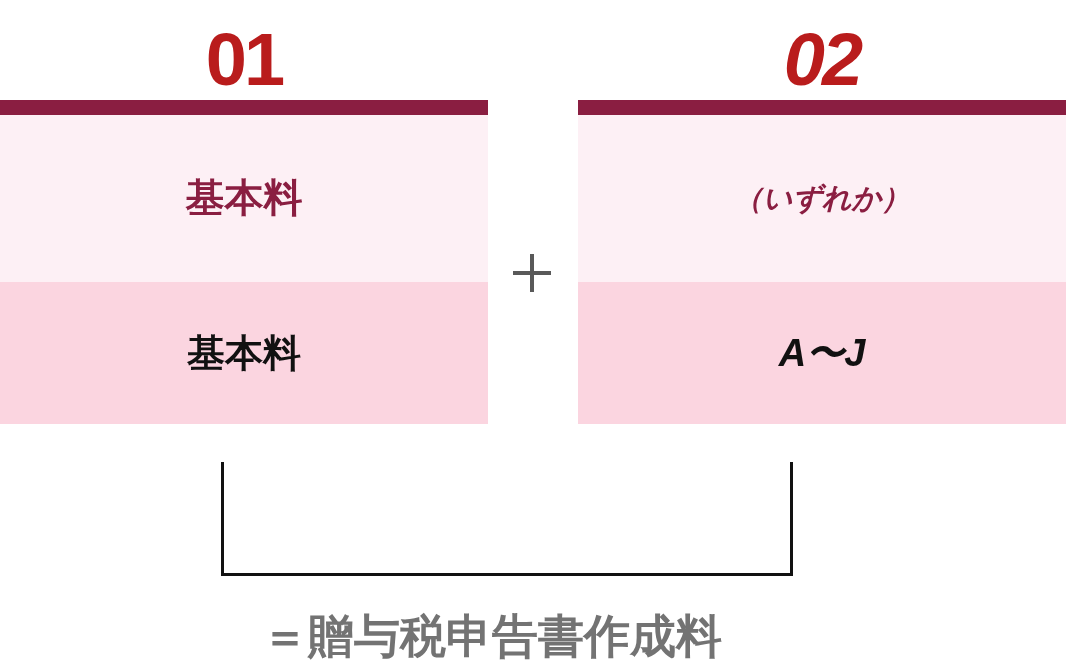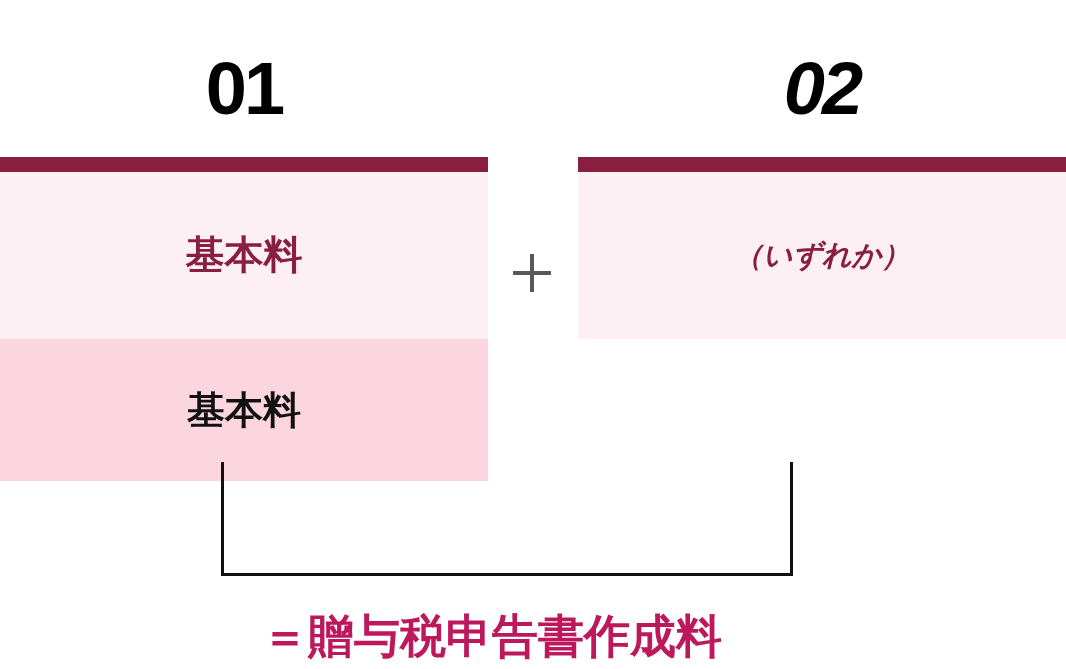--- a/index.html
+++ b/index.html
@@ -19,30 +19,30 @@
   
   .col {
     position: absolute;
     top: 0;
     width: 488px;
   }
   .col-1 { left: 0; }
   .col-2 { left: 578px; font-style: italic; }
 
   .col-number {
-    height: 157px;
+    height: 100px;
     display: flex;
     align-items: center;
     justify-content: center;
     padding-top: 20px;
     box-sizing: border-box;
     font-size: 74px;
     font-weight: bold;
     letter-spacing: -3px;
-    color: #000000;
+    color: #b91c1c;
     line-height: 1;
   }
   .col-bar {
     height: 15px;
     background: #8a1e41;
   }
   .col-light {
     height: 167px;
     background: #fdf0f5;
     display: flex;
@@ -105,21 +105,21 @@
     border-bottom: 3px solid #111111;
   }
 
   
   .result {
     position: absolute;
     left: 262px;
     top: 609px;
     font-size: 46px;
     font-weight: bold;
-    color: #be185d;
+    color: #737373;
     line-height: 1.2;
     white-space: nowrap;
   }
 </style>
 </head>
 <body>
 
 <div class="canvas">
 
   <div class="col col-1">
@@ -132,20 +132,23 @@
       <div>基本料</div>
     </div>
   </div>
 
   <div class="col col-2">
     <div class="col-number">02</div>
     <div class="col-bar"></div>
     <div class="col-light">
       <div class="box-subtitle">（いずれか）</div>
     </div>
+    <div class="col-dark">
+      <div>A〜J</div>
+    </div>
   </div>
 
   <div class="plus"></div>
 
   <div class="bracket"></div>
 
   <div class="result">＝贈与税申告書作成料</div>
 
 </div>
 

